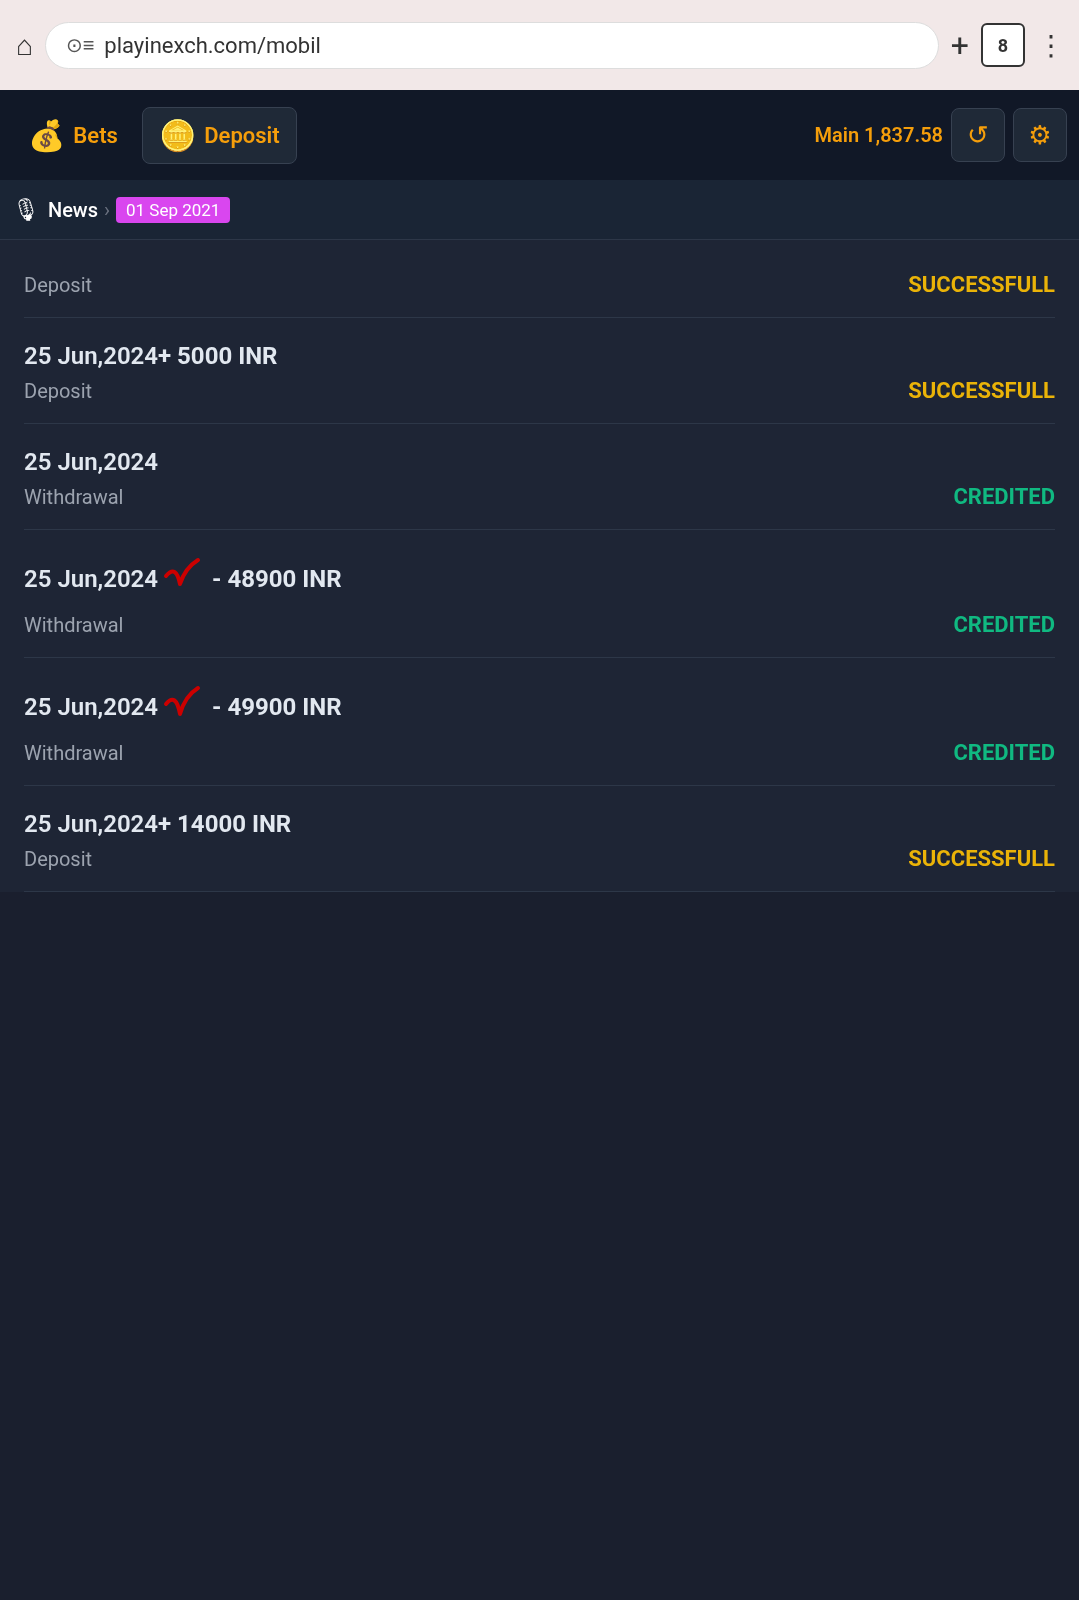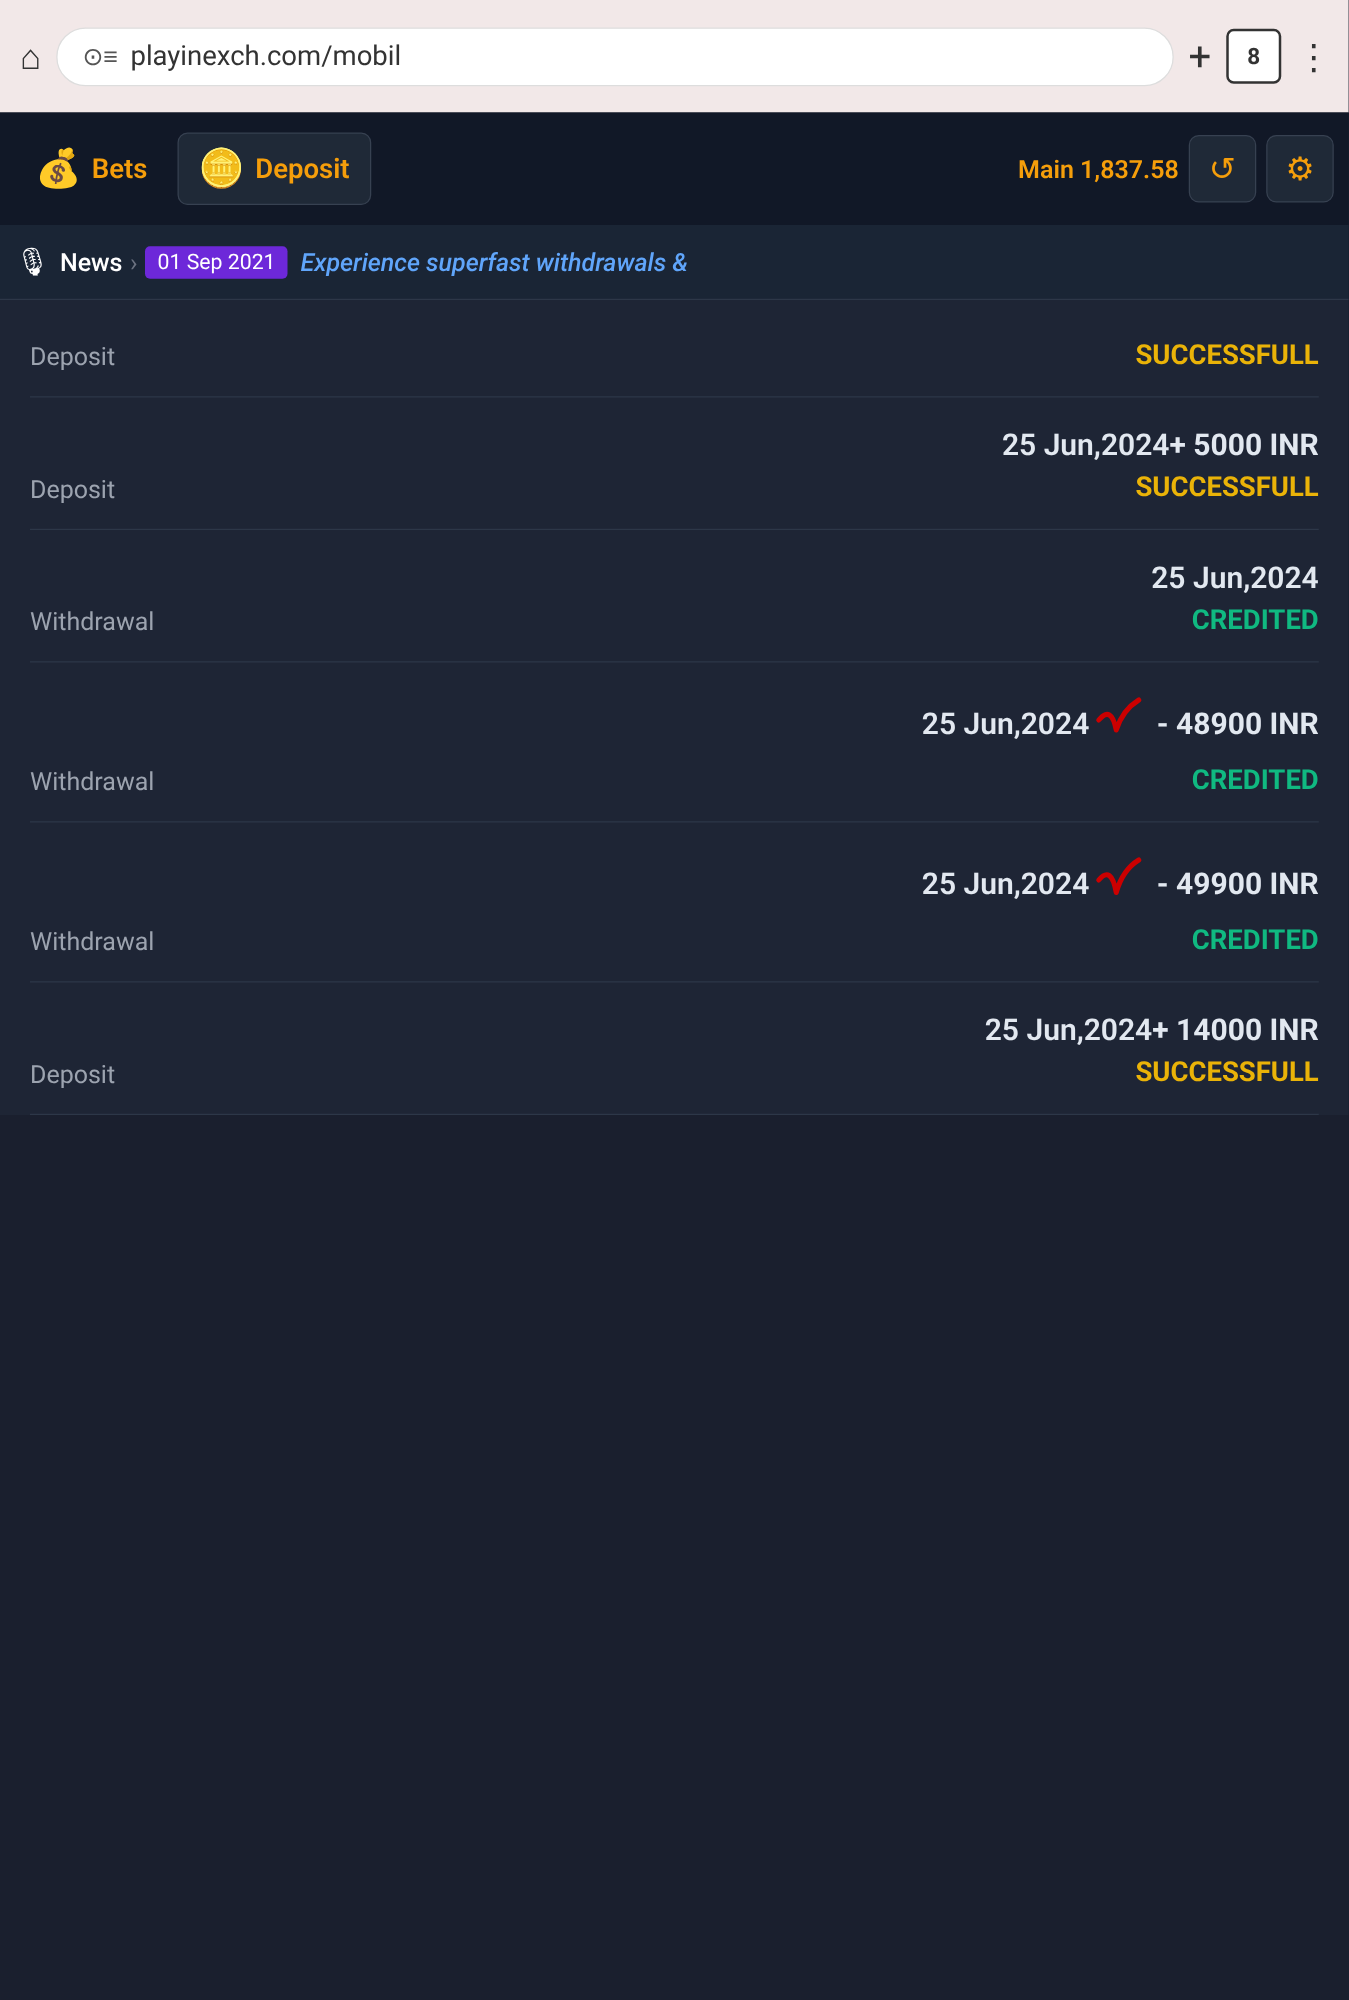--- a/index.html
+++ b/index.html
@@ -146,21 +146,21 @@
       font-weight: 500;
       white-space: nowrap;
     }
     .news-mic-icon { font-size: 22px; }
     .news-chevron {
       color: #6b7280;
       font-size: 20px;
       margin: 0 6px;
     }
     .news-date-badge {
-      background: #6d28d9;
+      background: #d946ef;
       color: white;
       font-size: 17px;
       padding: 3px 10px;
       border-radius: 4px;
       white-space: nowrap;
     }
     .news-text {
       color: #60a5fa;
       font-size: 20px;
       margin-left: 10px;
@@ -174,21 +174,21 @@
       background: #1e2535;
       padding: 0 24px;
     }
     .transaction-item {
       border-bottom: 1px solid #2d3748;
       padding: 24px 0 20px;
       position: relative;
     }
     .transaction-row-top {
       display: flex;
-      justify-content: flex-end;
+      justify-content: flex-start;
       align-items: center;
       margin-bottom: 8px;
     }
     .transaction-date {
       font-size: 24px;
       font-weight: 600;
       color: #e2e8f0;
     }
     .transaction-amount {
       font-size: 24px;
@@ -258,21 +258,20 @@
   </div>
 </div>
 
 <div class="news-bar">
   <div class="news-label">
     <span class="news-mic-icon">🎙</span>
     <span>News</span>
   </div>
   <span class="news-chevron">›</span>
   <span class="news-date-badge">01 Sep 2021</span>
-  <span class="news-text">Experience superfast withdrawals &amp;</span>
 </div>
 
 <div class="transaction-list">
 
   <div class="transaction-item">
     <div class="transaction-row-top">
       <span class="transaction-date"></span>
       <span class="transaction-amount"></span>
     </div>
     <div class="transaction-row-bottom">

